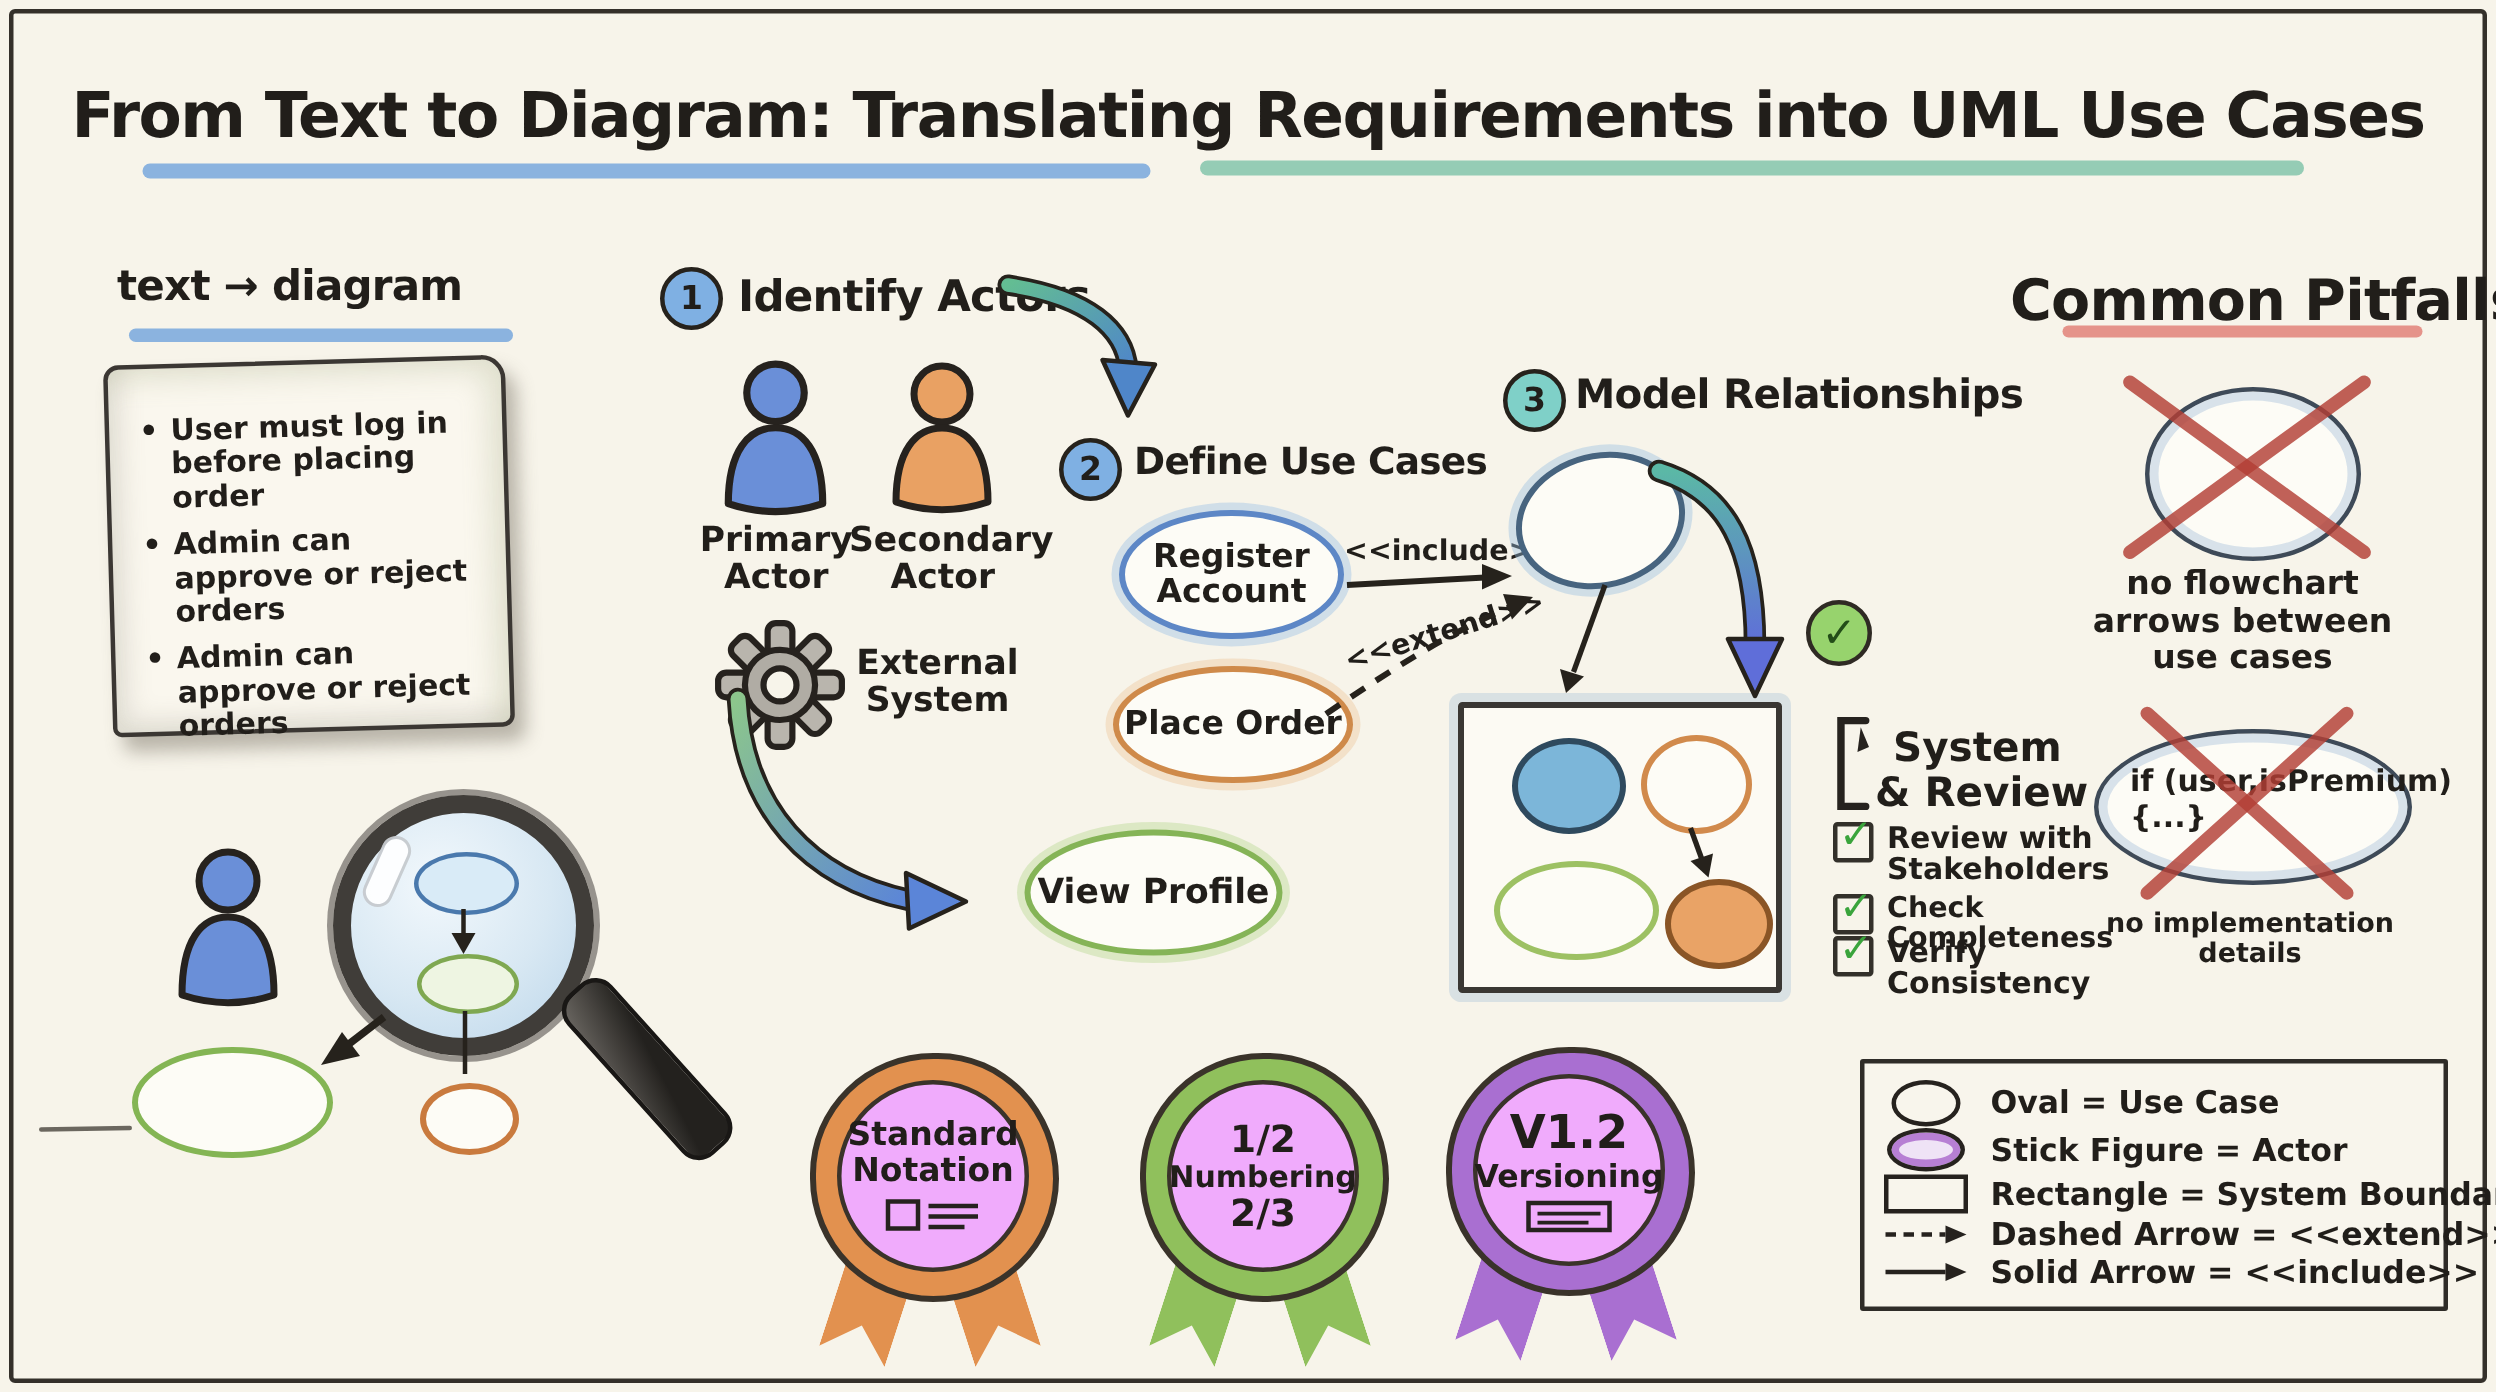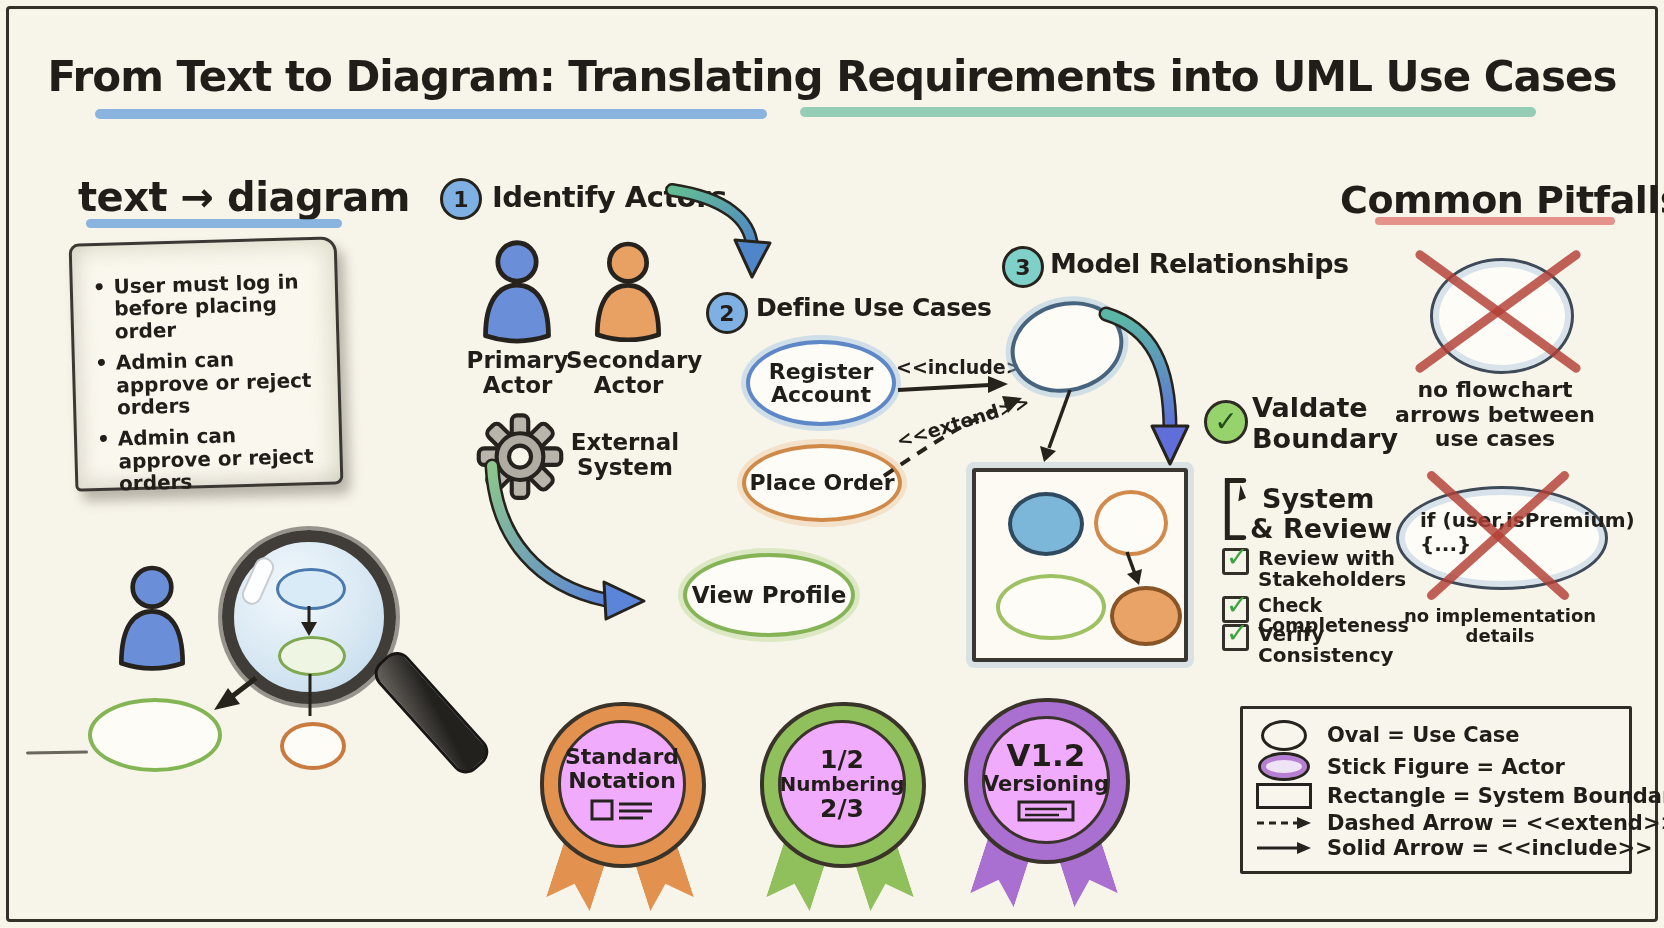--- a/index.html
+++ b/index.html
@@ -47,21 +47,21 @@
 </head>
 <body>
 
 <div id="canvas">
   <div class="frame"></div>
 
   <div class="abs heading" style="left:0;right:0;top:52px;text-align:center;font-size:42px;letter-spacing:-1px;">From Text to Diagram: Translating Requirements into UML Use Cases</div>
   <div class="hl" style="left:95px;top:109px;width:672px;height:10px;background:#6fa3dc;"></div>
   <div class="hl" style="left:800px;top:107px;width:736px;height:10px;background:#7cc2a8;"></div>
 
-  <div class="abs heading" style="left:78px;top:174px;font-size:40px;">text → diagram</div>
+  <div class="abs heading" style="left:78px;top:174px;font-size:28px;">text → diagram</div>
   <div class="hl" style="left:86px;top:219px;width:256px;height:9px;background:#6fa3dc;"></div>
 
   <div class="note">
     <div class="bullet">
       <span class="bdot">•</span>
       <span>User must log in before placing order</span>
     </div>
     <div class="bullet">
       <span class="bdot">•</span>
       <span>Admin can approve or reject orders</span>
@@ -136,24 +136,20 @@
 
   <div class="boundary"></div>
   <div class="oval" style="left:1008px;top:492px;width:68px;height:56px;background:#7cb6d9;border:4px solid #2f4a5e;"></div>
   <div class="oval" style="left:1094px;top:490px;width:66px;height:58px;border:4px solid #d18a4c;"></div>
   <div class="oval" style="left:996px;top:574px;width:102px;height:58px;border:4px solid #9dc163;"></div>
   <div class="oval" style="left:1110px;top:586px;width:64px;height:52px;background:#e9a366;border:4px solid #8a5526;"></div>
 
   <div class="abs" style="left:1204px;top:400px;width:38px;height:38px;border:3px solid #2f2a24;border-radius:50%;background:#97d36d;
               display:flex;align-items:center;justify-content:center;">
     <span style="font-size:28px;font-weight:700;color:#234d18;line-height:1;">✓</span>
-  </div>
-  <div class="abs bold" style="left:1252px;top:392px;font-size:27px;line-height:1.15;">
-    <div>Valdate</div>
-    <div>Boundary</div>
   </div>
 
   <div class="abs" style="left:1218px;top:476px;">
     <svg width="34" height="66" viewBox="0 0 30 60">
       <path d="M23 4 L8 4 L8 56 L23 56" fill="none" stroke="#26221e" stroke-width="4.5" stroke-linecap="round"></path>
       <path d="M20 8 l5 12 l-7 3 z" fill="#26221e"></path>
     </svg>
   </div>
   <div class="abs bold" style="left:1250px;top:484px;font-size:27px;line-height:1.1;">
     <div style="margin-left:12px;">System</div>

